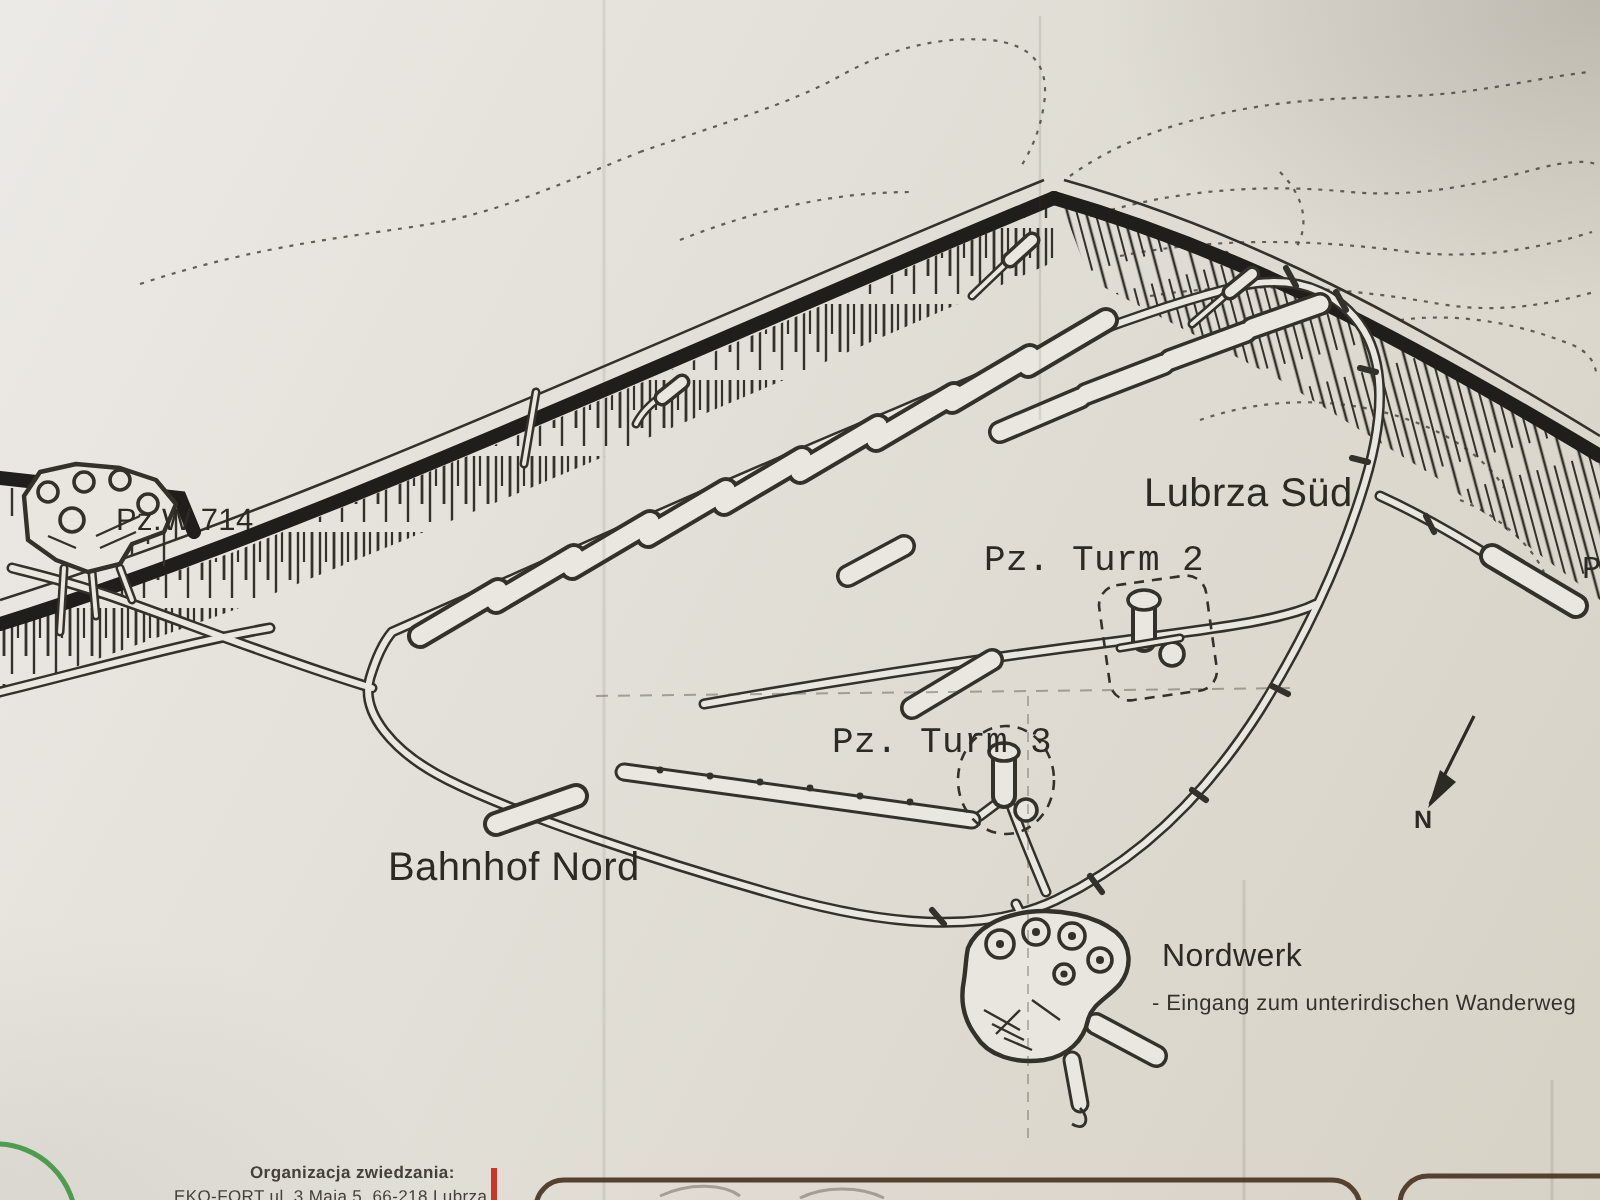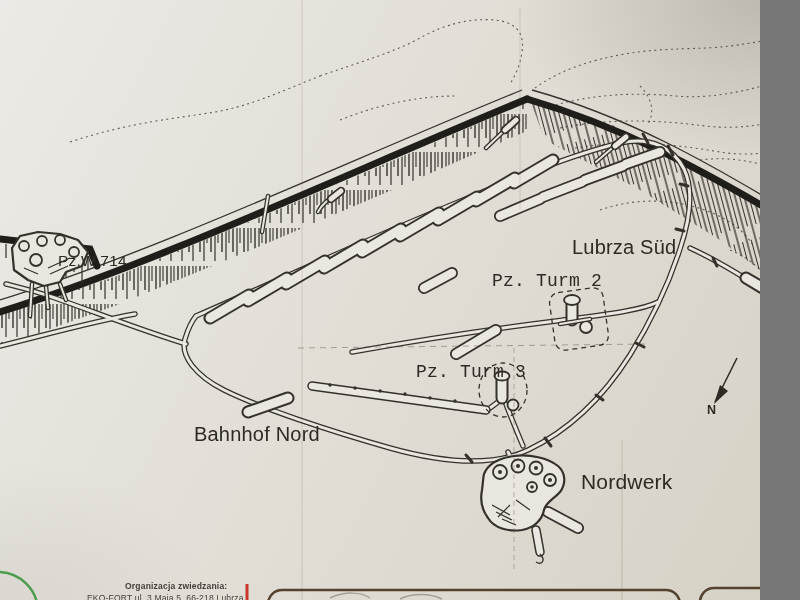--- a/index.html
+++ b/index.html
@@ -1,29 +1,28 @@
 <!DOCTYPE html>
 <html><head>
 <meta charset="utf-8">
 <style>
   html,body{margin:0;padding:0;background:#777;}
   .photo{
-    position:relative;width:712px;height:600px;overflow:hidden;
+    position:relative;width:800px;height:600px;overflow:hidden;
     font-family:"Liberation Sans",sans-serif;
     background:
       radial-gradient(420px 260px at 100% 0%, rgba(110,104,94,0.28), rgba(110,104,94,0) 60%),
       radial-gradient(300px 200px at 0% 100%, rgba(120,112,98,0.10), rgba(120,112,98,0) 70%),
       linear-gradient(118deg,#eceae6 0%, #e4e1da 35%, #dfdbd2 62%, #d7d2c6 100%);
-    padding-left: 48px;
   }
   svg{position:absolute;left:0;top:0;}
   .lbl{position:absolute;color:#2d2a24;white-space:nowrap;letter-spacing:0.2px;}
   .lbl-big{font-size:20px;}
   .lbl-mid{font-size:18px;font-family:Liberation Mono, monospace;}
-  .lbl-nordwerk{font-size:21px;}
+  .lbl-nordwerk{font-size:16px;}
   .lbl-small{font-size:11px;line-height:15.3px;color:#35322b;}
   .lbl-tiny{font-size:8.5px;color:#45403a;line-height:11.5px;}
   .lbl-n{font-size:12.5px;font-weight:600;}
   .pipe-o{fill:none;stroke:#34312b;stroke-width:5.5;stroke-linecap:round;stroke-linejoin:round;}
   .pipe-i{fill:none;stroke:#eae7e0;stroke-width:3;stroke-linecap:round;stroke-linejoin:round;}
   .sau-o{fill:none;stroke:#34312b;stroke-width:13;stroke-linecap:round;}
   .sau-i{fill:none;stroke:#eae7e0;stroke-width:9;stroke-linecap:round;}
   .sau2-o{fill:none;stroke:#34312b;stroke-width:12;stroke-linecap:round;}
   .sau2-i{fill:none;stroke:#eae7e0;stroke-width:8.5;stroke-linecap:round;}
   .gal-o{fill:none;stroke:#34312b;stroke-width:9.5;stroke-linecap:round;}
@@ -278,20 +277,21 @@
 
 <div class="lbl" style="left:58px;top:252px;font-size:15.5px;">Pz.W 714</div>
 <div class="lbl lbl-big" style="left:572px;top:236px;">Lubrza Süd</div>
 <div class="lbl lbl-mid" style="left:492px;top:271px;">Pz. Turm 2</div>
 <div class="lbl lbl-mid" style="left:416px;top:362px;">Pz. Turm 3</div>
 <div class="lbl lbl-big" style="left:194px;top:423px;">Bahnhof Nord</div>
 <div class="lbl lbl-mid" style="left:791px;top:276px;font-size:16px;">P</div>
 
 <div class="lbl lbl-nordwerk" style="left:581px;top:470px;">Nordwerk</div>
 <div class="lbl lbl-small" style="left:576px;top:495px;">
+  <div>- Eingang zum unterirdischen Wanderweg</div>
 </div>
 
 <div class="lbl lbl-n" style="left:707px;top:403px;">N</div>
 
 <div class="lbl lbl-tiny" style="left:87px;top:581px;">
   <div style="font-weight:bold;margin-left:38px;">Organizacja zwiedzania:</div>
   <div>EKO-FORT ul. 3 Maja 5, 66-218 Lubrza</div>
 </div>
 </div>
 

